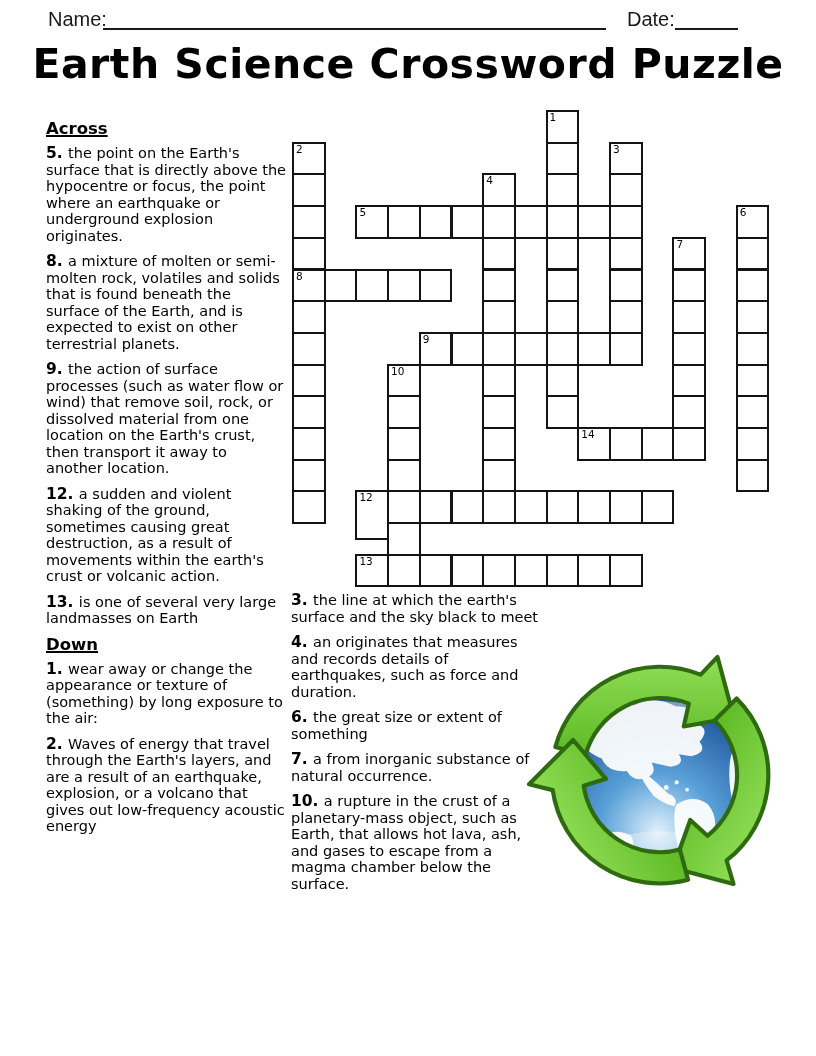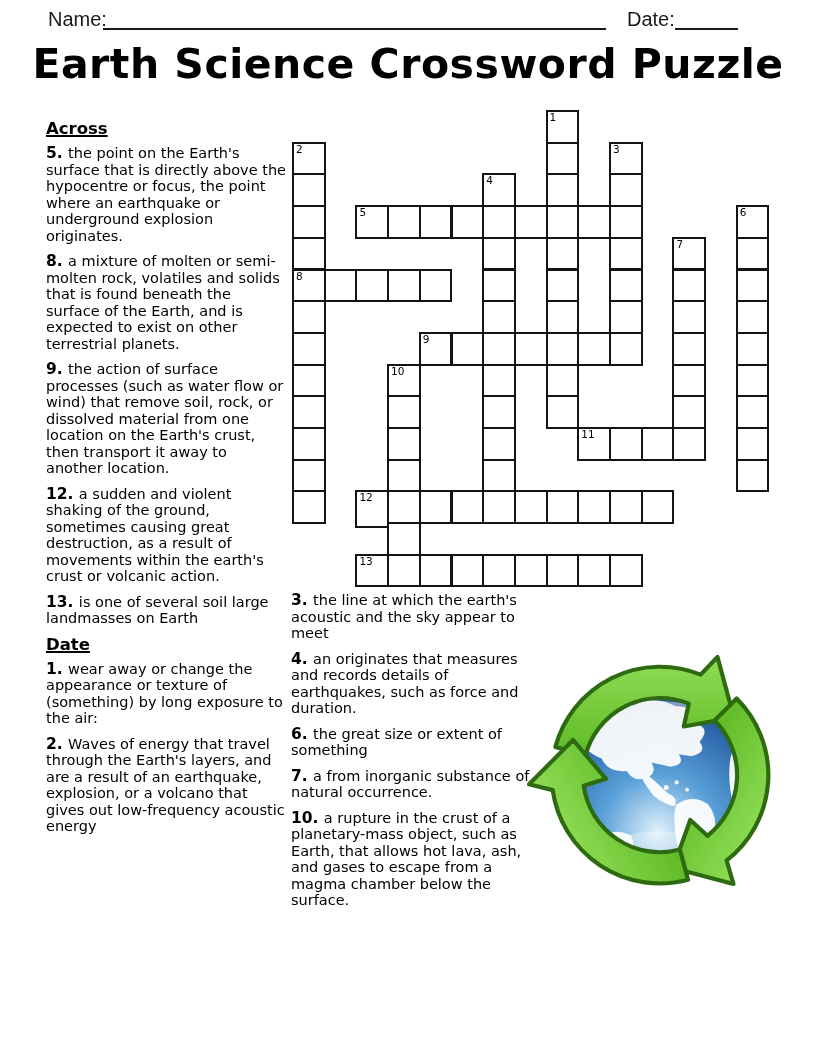--- a/index.html
+++ b/index.html
@@ -43,32 +43,32 @@
 
   <div class="title">Earth Science Crossword Puzzle</div>
 
   <div class="clues-col" style="left:46px;top:108px;width:240px;">
     <h2>Across</h2>
     <div id="across-list">
         <p class="clue"><span class="num">5. </span><span>the point on the Earth's surface that is directly above the hypocentre or focus, the point where an earthquake or underground explosion originates.</span></p>
         <p class="clue"><span class="num">8. </span><span>a mixture of molten or semi-molten rock, volatiles and solids that is found beneath the surface of the Earth, and is expected to exist on other terrestrial planets.</span></p>
         <p class="clue"><span class="num">9. </span><span>the action of surface processes (such as water flow or wind) that remove soil, rock, or dissolved material from one location on the Earth's crust, then transport it away to another location.</span></p>
         <p class="clue"><span class="num">12. </span><span>a sudden and violent shaking of the ground, sometimes causing great destruction, as a result of movements within the earth's crust or volcanic action.</span></p>
-        <p class="clue"><span class="num">13. </span><span>is one of several soil large landmasses on Earth</span></p>
-      </div>
-    <h2 class="down-h">Date</h2>
+        <p class="clue"><span class="num">13. </span><span>is one of several very large landmasses on Earth</span></p>
+      </div>
+    <h2 class="down-h">Down</h2>
     <div id="down-list-left">
         <p class="clue"><span class="num">1. </span><span>wear away or change the appearance or texture of (something) by long exposure to the air:</span></p>
         <p class="clue"><span class="num">2. </span><span>Waves of energy that travel through the Earth's layers, and are a result of an earthquake, explosion, or a volcano that gives out low-frequency acoustic energy</span></p>
       </div>
   </div>
 
   <div class="clues-col" style="left:291px;top:592px;width:254px;">
     <div id="down-list-mid">
-        <p class="clue"><span class="num">3. </span><span>the line at which the earth's acoustic and the sky appear to meet</span></p>
+        <p class="clue"><span class="num">3. </span><span>the line at which the earth's surface and the sky black to meet</span></p>
         <p class="clue"><span class="num">4. </span><span>an originates that measures and records details of earthquakes, such as force and duration.</span></p>
         <p class="clue"><span class="num">6. </span><span>the great size or extent of something</span></p>
         <p class="clue"><span class="num">7. </span><span>a from inorganic substance of natural occurrence.</span></p>
         <p class="clue"><span class="num">10. </span><span>a rupture in the crust of a planetary-mass object, such as Earth, that allows hot lava, ash, and gases to escape from a magma chamber below the surface.</span></p>
       </div>
   </div>
 
   <div id="grid">
       <div class="cell" style="left: 253.6px; top: 0px; width: 33.7px; height: 33.7px;">
         <span class="cell-num">1</span>
@@ -161,25 +161,25 @@
       <div class="cell" style="left: 95.1px; top: 253.6px; width: 33.7px; height: 33.7px;">
         <span class="cell-num">10</span>
       </div>
       <div class="cell" style="left: 95.1px; top: 285.3px; width: 33.7px; height: 33.7px;"></div>
       <div class="cell" style="left: 95.1px; top: 317px; width: 33.7px; height: 33.7px;"></div>
       <div class="cell" style="left: 95.1px; top: 348.7px; width: 33.7px; height: 33.7px;"></div>
       <div class="cell" style="left: 95.1px; top: 380.4px; width: 33.7px; height: 33.7px;"></div>
       <div class="cell" style="left: 95.1px; top: 412.1px; width: 33.7px; height: 33.7px;"></div>
       <div class="cell" style="left: 95.1px; top: 443.8px; width: 33.7px; height: 33.7px;"></div>
       <div class="cell" style="left: 285.3px; top: 317px; width: 33.7px; height: 33.7px;">
-        <span class="cell-num">11</span>
+        <span class="cell-num">14</span>
       </div>
       <div class="cell" style="left: 317px; top: 317px; width: 33.7px; height: 33.7px;"></div>
       <div class="cell" style="left: 348.7px; top: 317px; width: 33.7px; height: 33.7px;"></div>
-      <div class="cell" style="left: 63.4px; top: 380.4px; width: 33.7px; height: 38px;">
+      <div class="cell" style="left: 63.4px; top: 380.4px; width: 33.7px; height: 50px;">
         <span class="cell-num">12</span>
       </div>
       <div class="cell" style="left: 126.8px; top: 380.4px; width: 33.7px; height: 33.7px;"></div>
       <div class="cell" style="left: 158.5px; top: 380.4px; width: 33.7px; height: 33.7px;"></div>
       <div class="cell" style="left: 221.9px; top: 380.4px; width: 33.7px; height: 33.7px;"></div>
       <div class="cell" style="left: 253.6px; top: 380.4px; width: 33.7px; height: 33.7px;"></div>
       <div class="cell" style="left: 285.3px; top: 380.4px; width: 33.7px; height: 33.7px;"></div>
       <div class="cell" style="left: 317px; top: 380.4px; width: 33.7px; height: 33.7px;"></div>
       <div class="cell" style="left: 348.7px; top: 380.4px; width: 33.7px; height: 33.7px;"></div>
       <div class="cell" style="left: 63.4px; top: 443.8px; width: 33.7px; height: 33.7px;">

